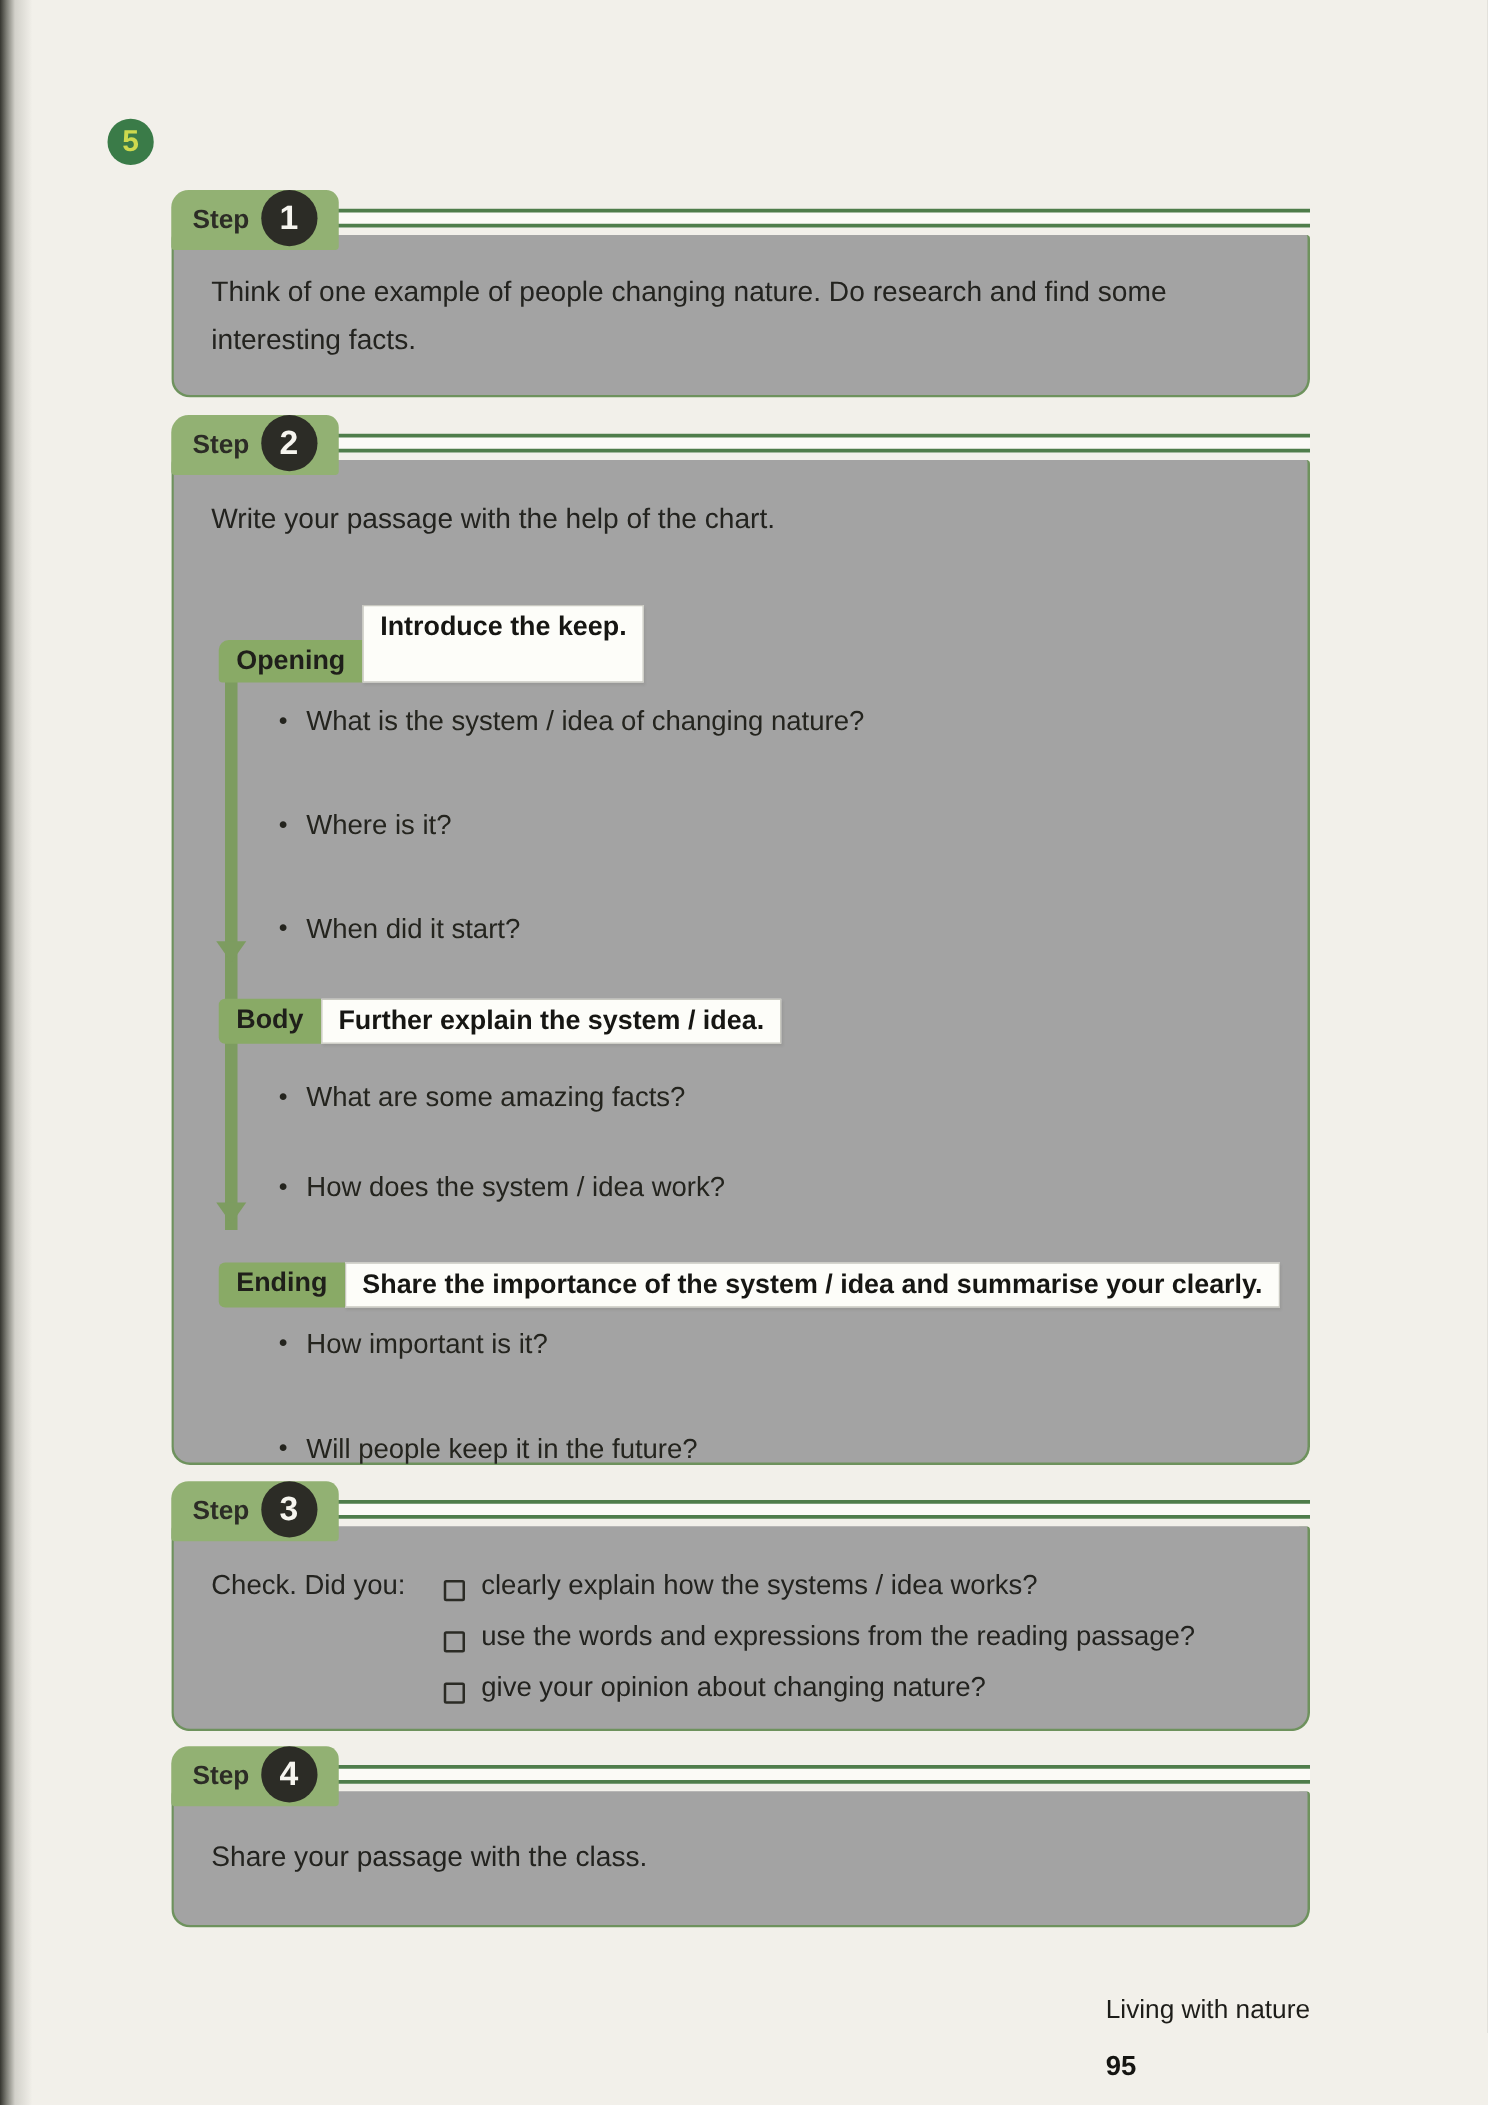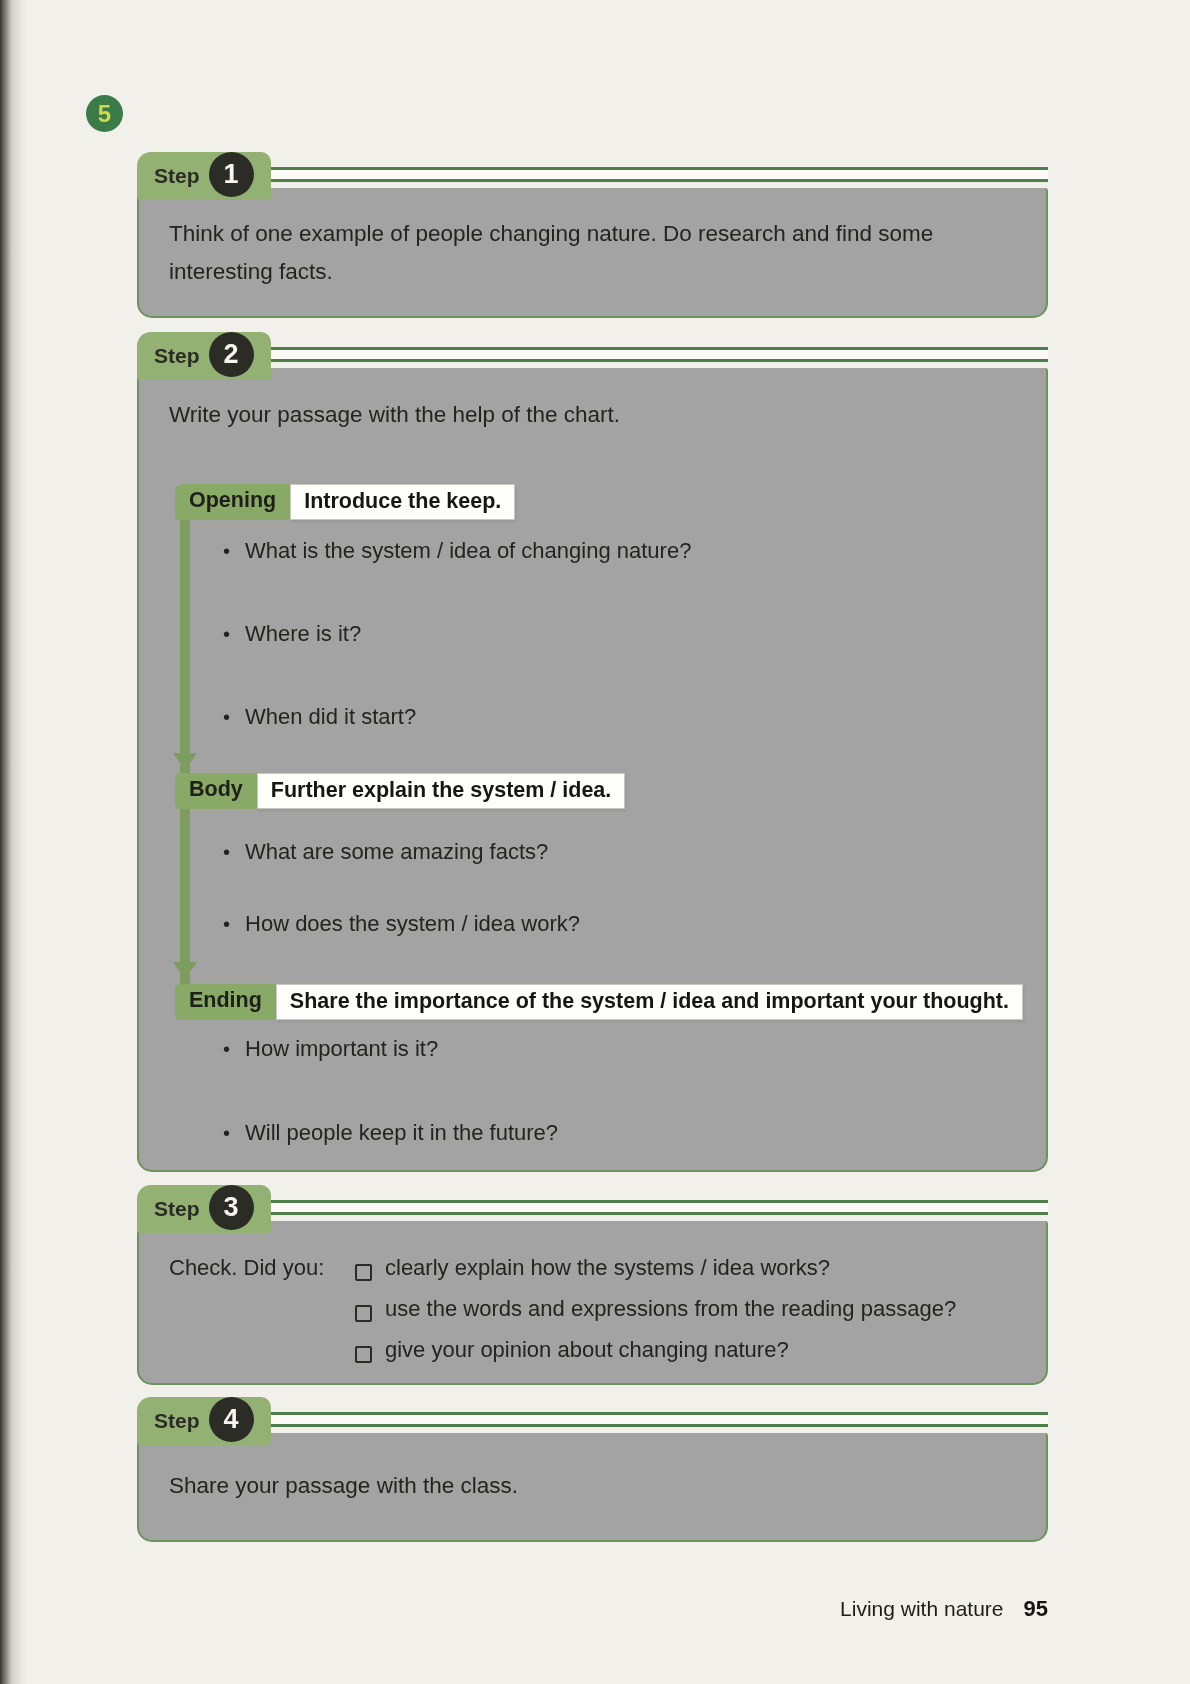--- a/index.html
+++ b/index.html
@@ -56,21 +56,21 @@
   
   .s2-content { padding:28px 30px 0 30px; }
   .chart { position:relative; margin:50px 0 0 6px; }
   .sec-row { position:relative; z-index:1; display:flex; align-items:stretch; }
   .sec-label {
     background:#89aa66; color:#1f1f1a;
     font-weight:bold; font-size:21.5px;
     padding:4px 14px 5px 14px; border-radius:5px 0 0 5px;
     white-space:nowrap;
   }
-  .sec-label.first { border-radius:8px 0 0 3px; }
+  .sec-label.first { border-radius:8px 0 0 3px;margin-top:28px; }
   .sec-desc {
     background:#fdfdf9; border:1.5px solid #c8c8c0;
     box-shadow:1px 2px 2px rgba(60,60,50,.10);
     font-weight:bold; font-size:21.5px; color:#161613;
     padding:4px 13px 5px 13px; white-space:nowrap;
   }
   .q-row { display:flex; gap:15px; padding-left:48px; font-size:22px; color:#24241e; position:relative; z-index:1; }
   .q-row .dot { font-size:20px; line-height:27px; }
   .timeline {
     position:absolute; left:5px; top:30px; width:10px; height:470px;
@@ -89,21 +89,21 @@
   .check-line { display:flex; margin-bottom:15px; }
   .check-prefix { width:186px; flex:0 0 186px; }
   .check-line.indent { margin-left:186px; }
   .check-item { display:flex; gap:13px; align-items:flex-end; }
   .checkbox {
     flex:0 0 auto; width:17px; height:17px; margin-top:4px;
     border:2px solid #2b2b25; border-radius:2px; background:transparent;
   }
 
   
-  .footer { position:absolute; top:1596px; right:142px; display:flex; align-items:baseline; gap:20px; }
+  .footer { position:absolute; top:1596px; right:142px; display:flex; align-items:baseline; gap:20px;flex-direction:column; }
   .footer .chapter { font-size:21px; color:#1d1d19; }
   .footer .pagenum { font-size:22px; font-weight:bold; color:#151512; }
 </style>
 </head>
 <body>
 
 <div class="page">
   <div class="spine"></div>
 
   <div class="title-row">
@@ -165,21 +165,21 @@
             <span class="dot">•</span>
             <span>What are some amazing facts?</span>
           </div>
           <div class="q-row" style="margin-top:45px;">
             <span class="dot">•</span>
             <span>How does the system / idea work?</span>
           </div>
 
           <div class="sec-row" style="margin-top:46px;">
             <span class="sec-label">Ending</span>
-            <span class="sec-desc">Share the importance of the system / idea and important your thought.</span>
+            <span class="sec-desc">Share the importance of the system / idea and summarise your clearly.</span>
           </div>
           <div class="q-row" style="margin-top:16px;">
             <span class="dot">•</span>
             <span>How important is it?</span>
           </div>
           <div class="q-row" style="margin-top:57px;">
             <span class="dot">•</span>
             <span>Will people keep it in the future?</span>
           </div>
         </div>

